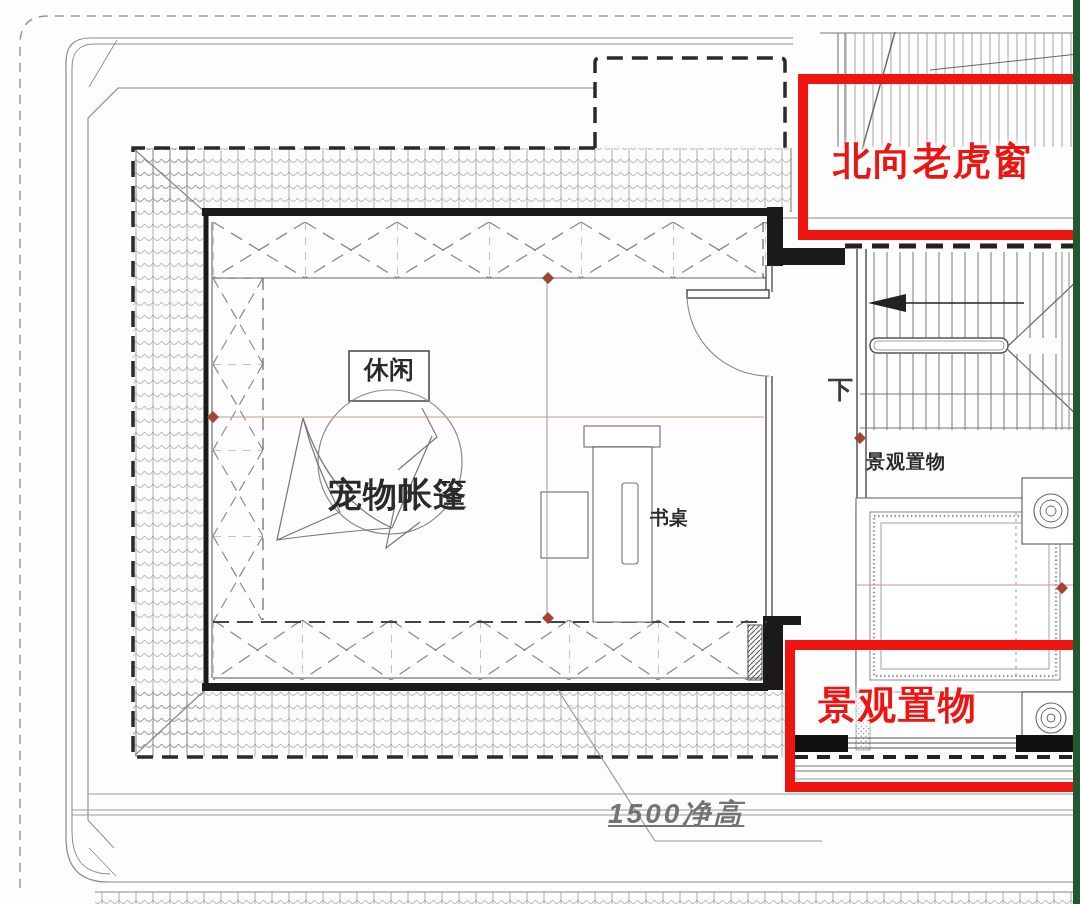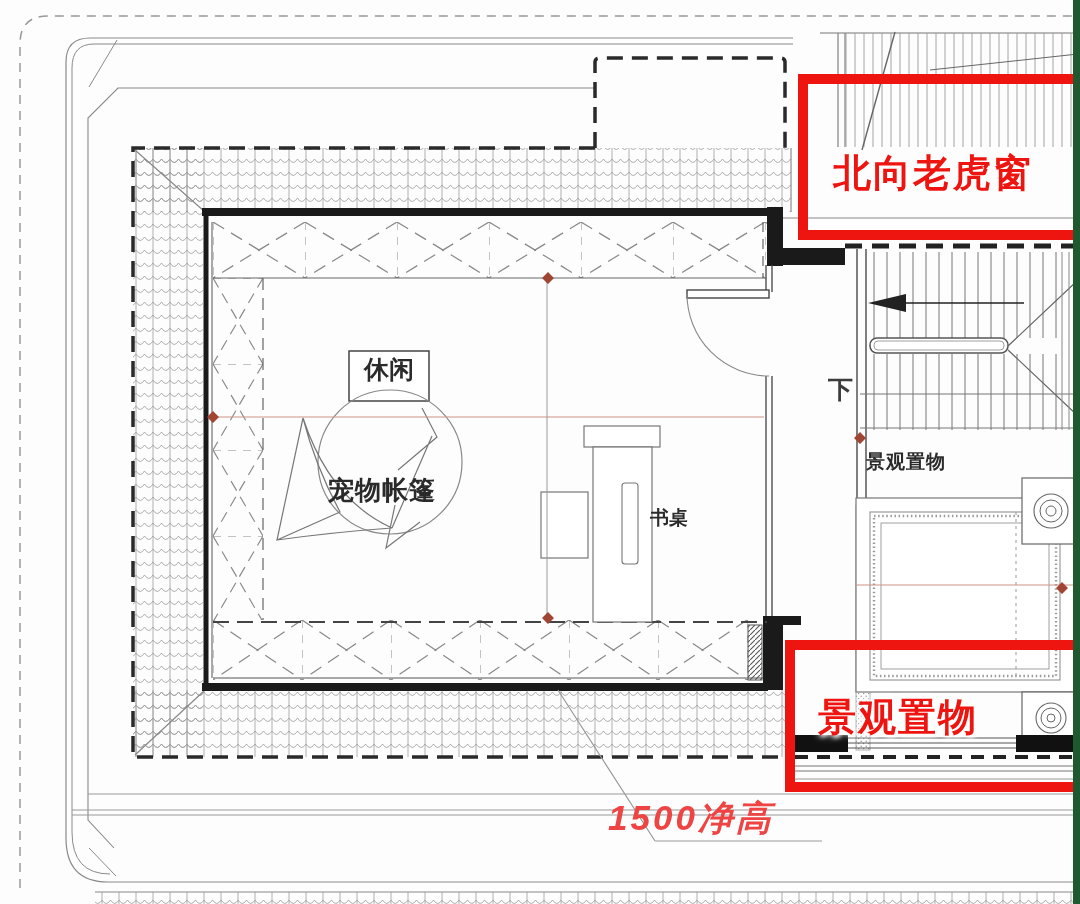--- a/index.html
+++ b/index.html
@@ -1,28 +1,28 @@
 <!DOCTYPE html>
 <html><head>
 <meta charset="utf-8">
 <style>
   html,body{margin:0;padding:0;background:#ffffff;}
   .stage{position:relative;width:1080px;height:904px;background:#fdfdfd;overflow:hidden;
          font-family:"Liberation Sans","DejaVu Sans",sans-serif;}
   svg{position:absolute;left:0;top:0;}
   .lbl{position:absolute;white-space:nowrap;color:#2a2a2a;font-weight:700;line-height:1;}
   .lbl-leisure{left:349px;top:351px;width:80px;height:37px;display:flex;align-items:center;justify-content:center;font-size:25px;}
-  .lbl-pet{left:328px;top:477px;font-size:26px;letter-spacing:1px;}
+  .lbl-pet{left:328px;top:477px;font-size:34px;letter-spacing:1px;}
   .lbl-desk{left:650px;top:508px;font-size:19px;}
   .lbl-landscape{left:866px;top:452px;font-size:19px;letter-spacing:1px;}
   .lbl-down{left:828px;top:377px;font-size:25px;color:#3c3c3c;font-weight:600;}
-  .lbl-height{left:608px;top:800px;font-size:35px;color:#ef4444;font-weight:600;
-              letter-spacing:3px;font-style:italic;}
+  .lbl-height{left:608px;top:800px;font-size:28px;color:#737373;font-weight:600;
+              letter-spacing:3px;font-style:italic;text-decoration:underline;}
   .lbl-red{color:#ee1510;font-weight:800;font-size:38px;letter-spacing:2px;
-           text-shadow:0 0 6px #fff,0 0 10px #fff,2px 2px 4px rgba(255,255,255,.95);margin-top:12px;}
+           text-shadow:0 0 6px #fff,0 0 10px #fff,2px 2px 4px rgba(255,255,255,.95);}
   .lbl-north{left:833px;top:142px;}
   .lbl-south{left:818px;top:686px;}
 </style>
 </head>
 <body>
 
 <div class="stage">
 <svg width="1080" height="904" viewBox="0 0 1080 904">
   <defs>
     <pattern id="tiles" width="17" height="13" patternUnits="userSpaceOnUse">

